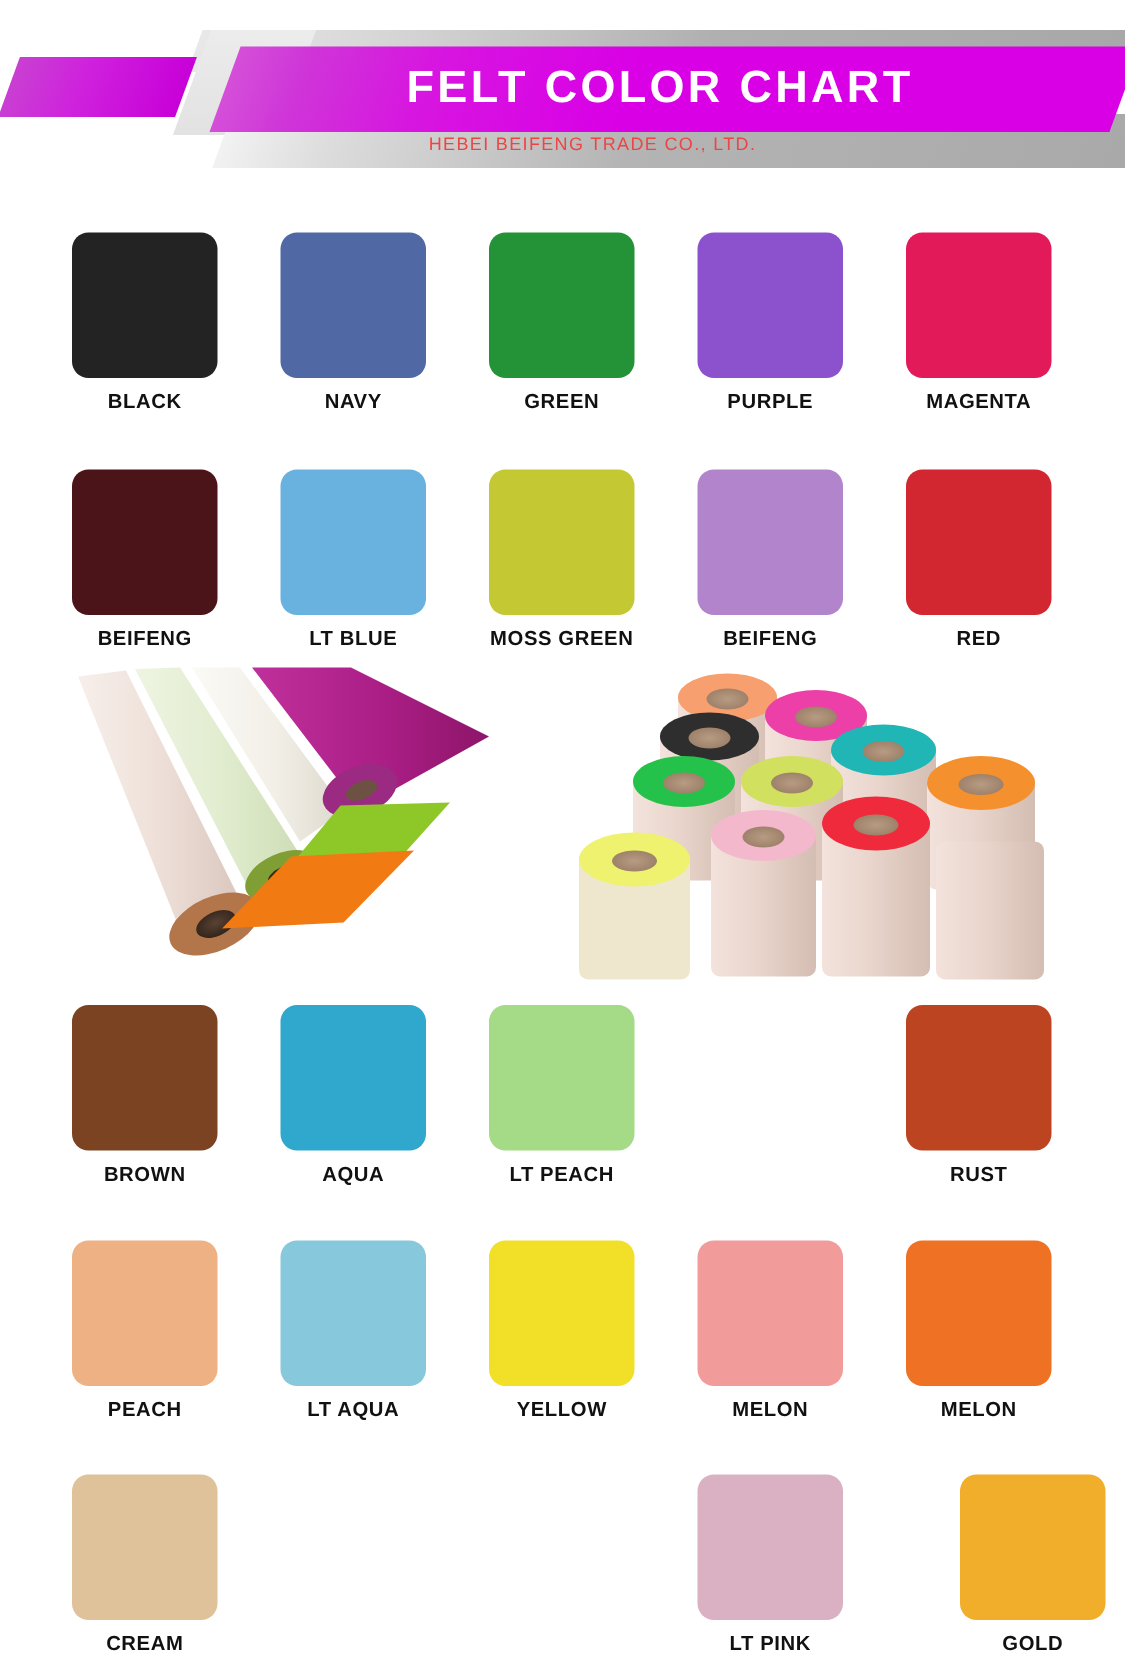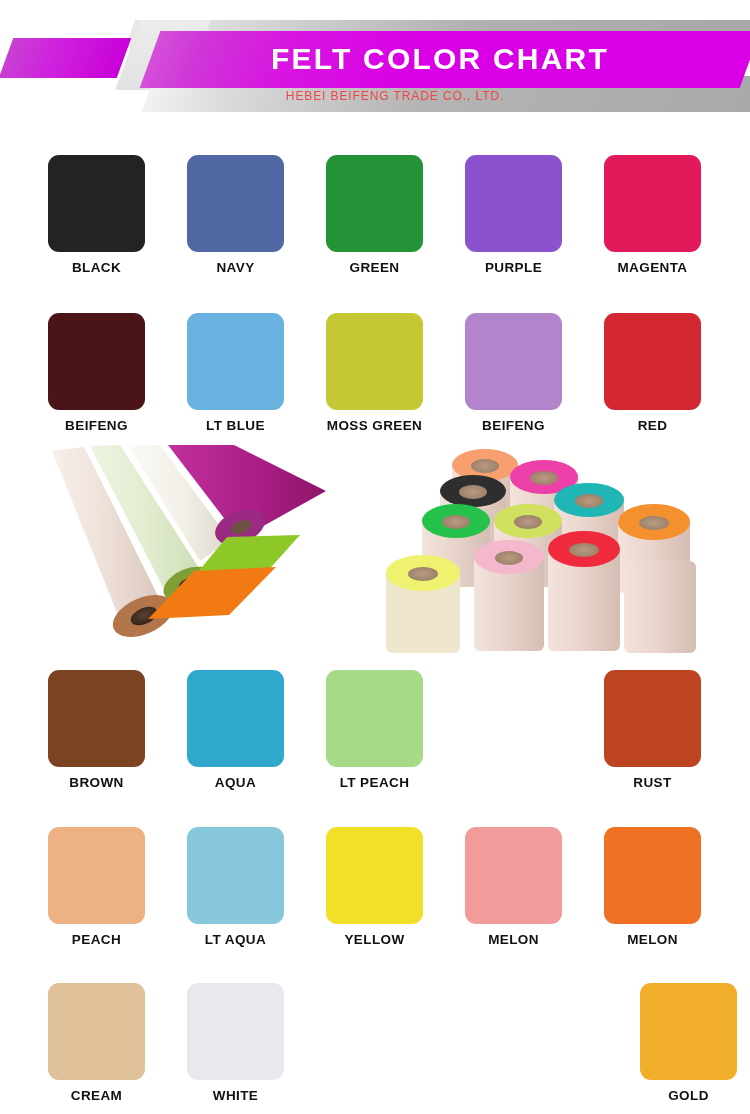--- a/index.html
+++ b/index.html
@@ -234,23 +234,23 @@
     <div class="swatch-cell" style="left: 604px;">
       <div class="swatch-chip" style="background: rgb(239, 113, 35);"></div>
       <div class="swatch-label">MELON</div>
     </div>
   </div>
 <div class="swatch-row" id="row-5" style="top:978px;">
     <div class="swatch-cell" style="left: 48px; padding-left: 16px;">
       <div class="swatch-chip" style="background: rgb(224, 194, 154);"></div>
       <div class="swatch-label">CREAM</div>
     </div>
-    <div class="swatch-cell" style="left: 187px;">
-      <div class="swatch-chip" style="background: rgb(232, 233, 239);"></div>
-      <div class="swatch-label">WHITE</div>
+    <div class="swatch-cell" style="left: 465px;">
+      <div class="swatch-chip" style="background: rgb(217, 177, 194);"></div>
+      <div class="swatch-label">LT PINK</div>
     </div>
     <div class="swatch-cell" style="left: 640px; padding-left: 40px;">
       <div class="swatch-chip" style="background: rgb(240, 174, 42);"></div>
       <div class="swatch-label">GOLD</div>
     </div>
   </div>
 
 <div class="photo" id="photo-rolls-angled">
   <svg viewBox="0 0 316 205" width="316" height="205">
     <defs>

